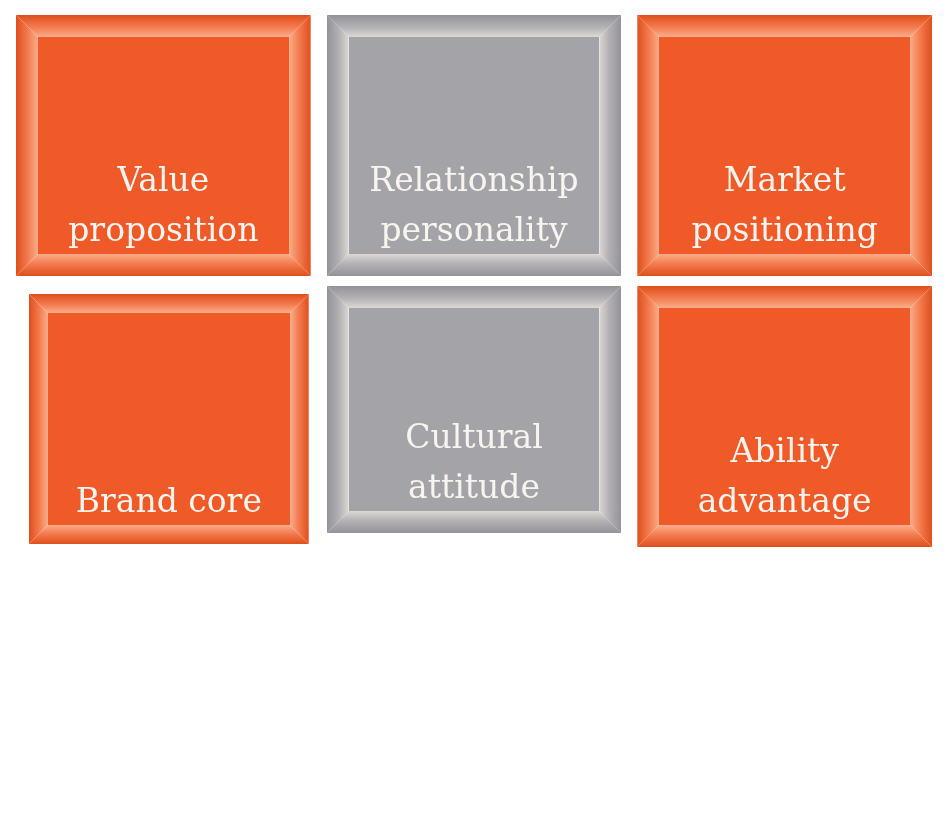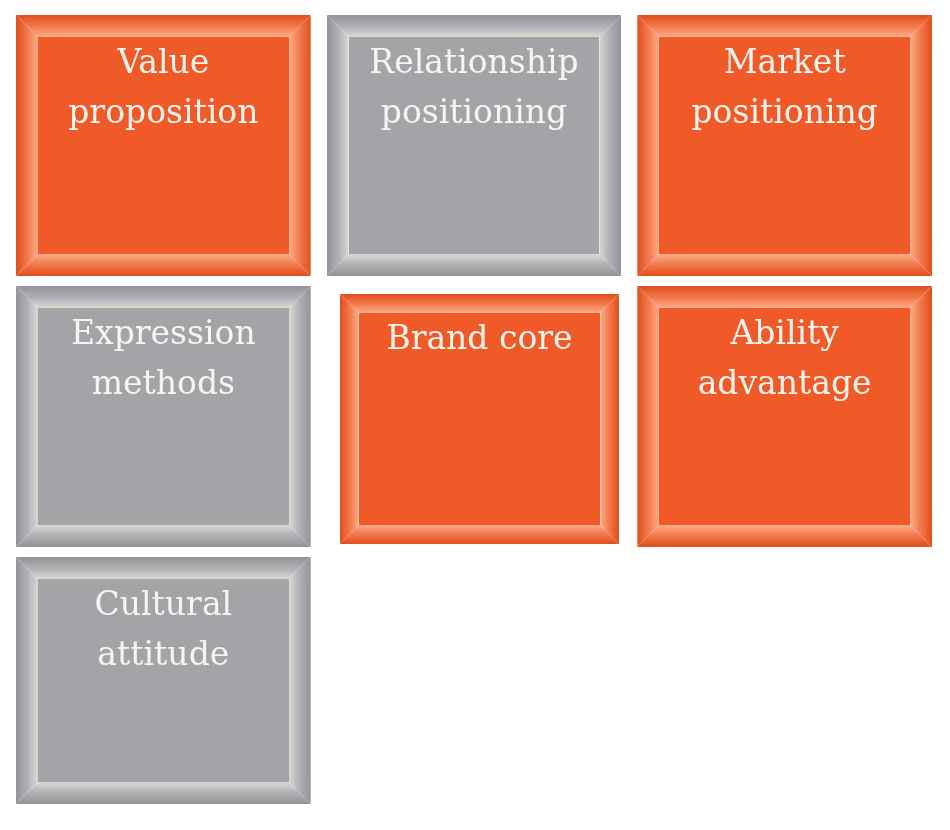--- a/index.html
+++ b/index.html
@@ -66,21 +66,21 @@
     top: 0; right: 0; width: var(--f); height: 100%;
     background: linear-gradient(to right, var(--hi) 0%, var(--mid) 45%, var(--shade) 100%);
     clip-path: polygon(100% 0, 100% 100%, 0 calc(100% - var(--f)), 0 var(--f));
   }
 
   .panel {
     position: absolute;
     inset: var(--f);
     background: var(--panel);
     display: flex;
-    align-items: flex-start;
+    align-items: flex-end;
     justify-content: center;
   }
   .label {
     font-family: "DejaVu Serif", serif;
     font-size: 33px;
     line-height: 1.5;
     color: var(--text, #f8f5f0);
     text-align: center;
     white-space: pre-line;
   }
@@ -101,73 +101,63 @@
     </div>
   </div>
 
   <div class="box gray">
     <div class="edge edge-top"></div>
     <div class="edge edge-bottom"></div>
     <div class="edge edge-left"></div>
     <div class="edge edge-right"></div>
     <div class="panel">
       <div class="label">Relationship
-positioning</div>
+personality</div>
     </div>
   </div>
 
   <div class="box orange">
     <div class="edge edge-top"></div>
     <div class="edge edge-bottom"></div>
     <div class="edge edge-left"></div>
     <div class="edge edge-right"></div>
     <div class="panel">
       <div class="label">Market
 positioning</div>
     </div>
   </div>
 
-  <div class="box gray">
-    <div class="edge edge-top"></div>
-    <div class="edge edge-bottom"></div>
-    <div class="edge edge-left"></div>
-    <div class="edge edge-right"></div>
-    <div class="panel">
-      <div class="label">Expression
-methods</div>
-    </div>
-  </div>
 
   <div class="box orange center">
     <div class="edge edge-top"></div>
     <div class="edge edge-bottom"></div>
     <div class="edge edge-left"></div>
     <div class="edge edge-right"></div>
     <div class="panel">
       <div class="label">Brand core</div>
     </div>
   </div>
 
 
 
+  <div class="box gray short">
+    <div class="edge edge-top"></div>
+    <div class="edge edge-bottom"></div>
+    <div class="edge edge-left"></div>
+    <div class="edge edge-right"></div>
+    <div class="panel">
+      <div class="label">Cultural
+attitude</div>
+    </div>
+  </div>
+
   <div class="box orange">
     <div class="edge edge-top"></div>
     <div class="edge edge-bottom"></div>
     <div class="edge edge-left"></div>
     <div class="edge edge-right"></div>
     <div class="panel">
       <div class="label">Ability
 advantage</div>
     </div>
   </div>
 
-  <div class="box gray short">
-    <div class="edge edge-top"></div>
-    <div class="edge edge-bottom"></div>
-    <div class="edge edge-left"></div>
-    <div class="edge edge-right"></div>
-    <div class="panel">
-      <div class="label">Cultural
-attitude</div>
-    </div>
-  </div>
-
 </div>
 
 </body></html>

